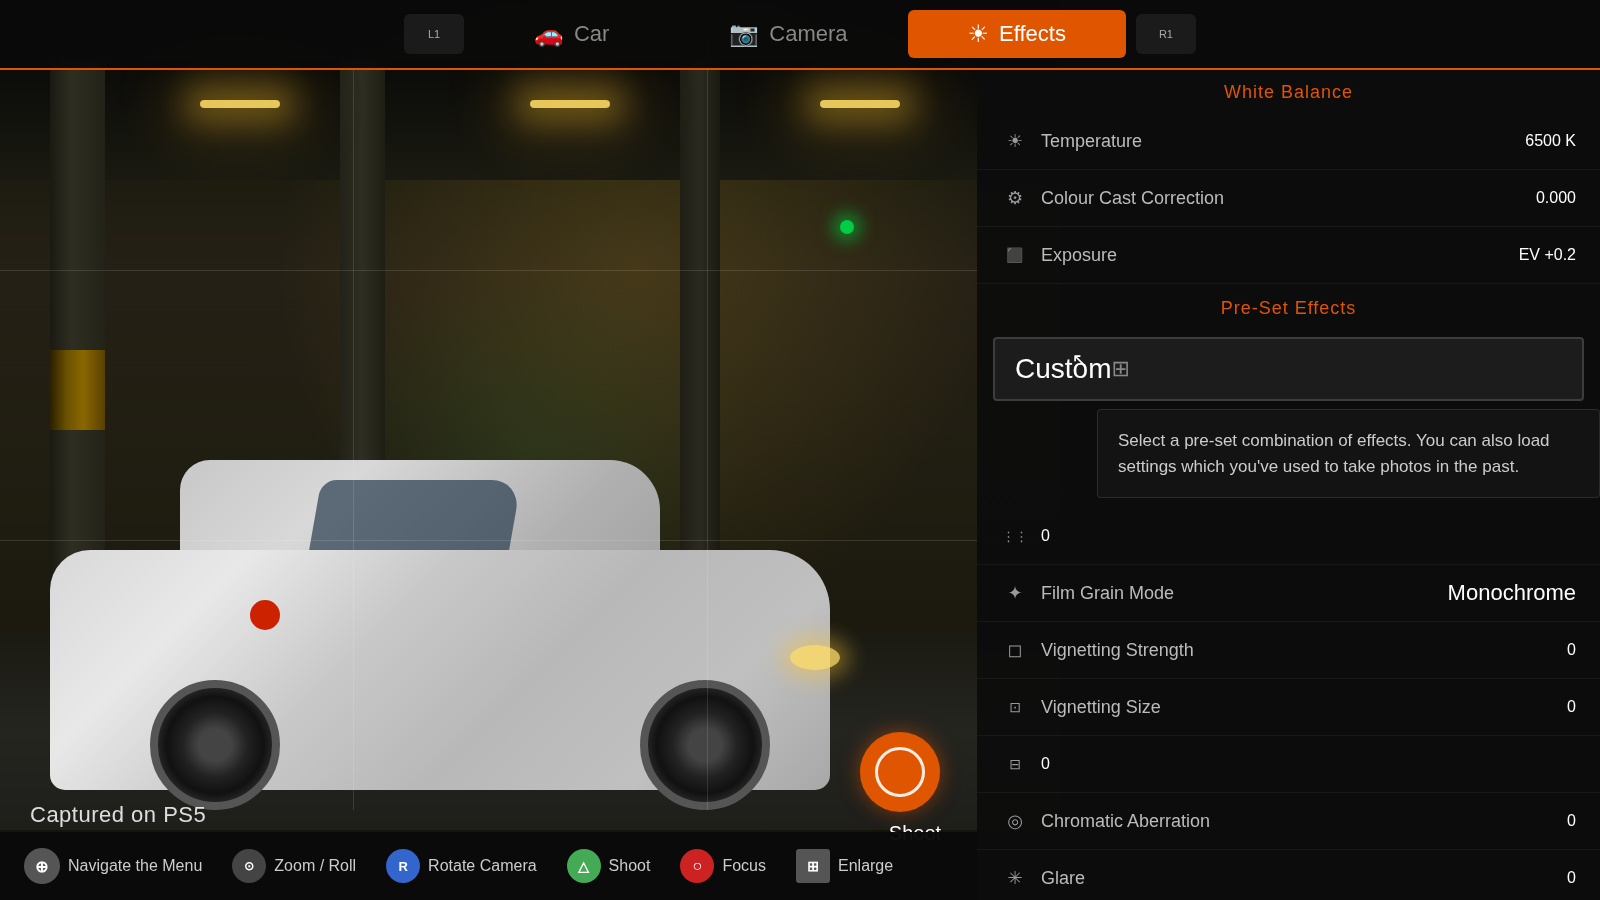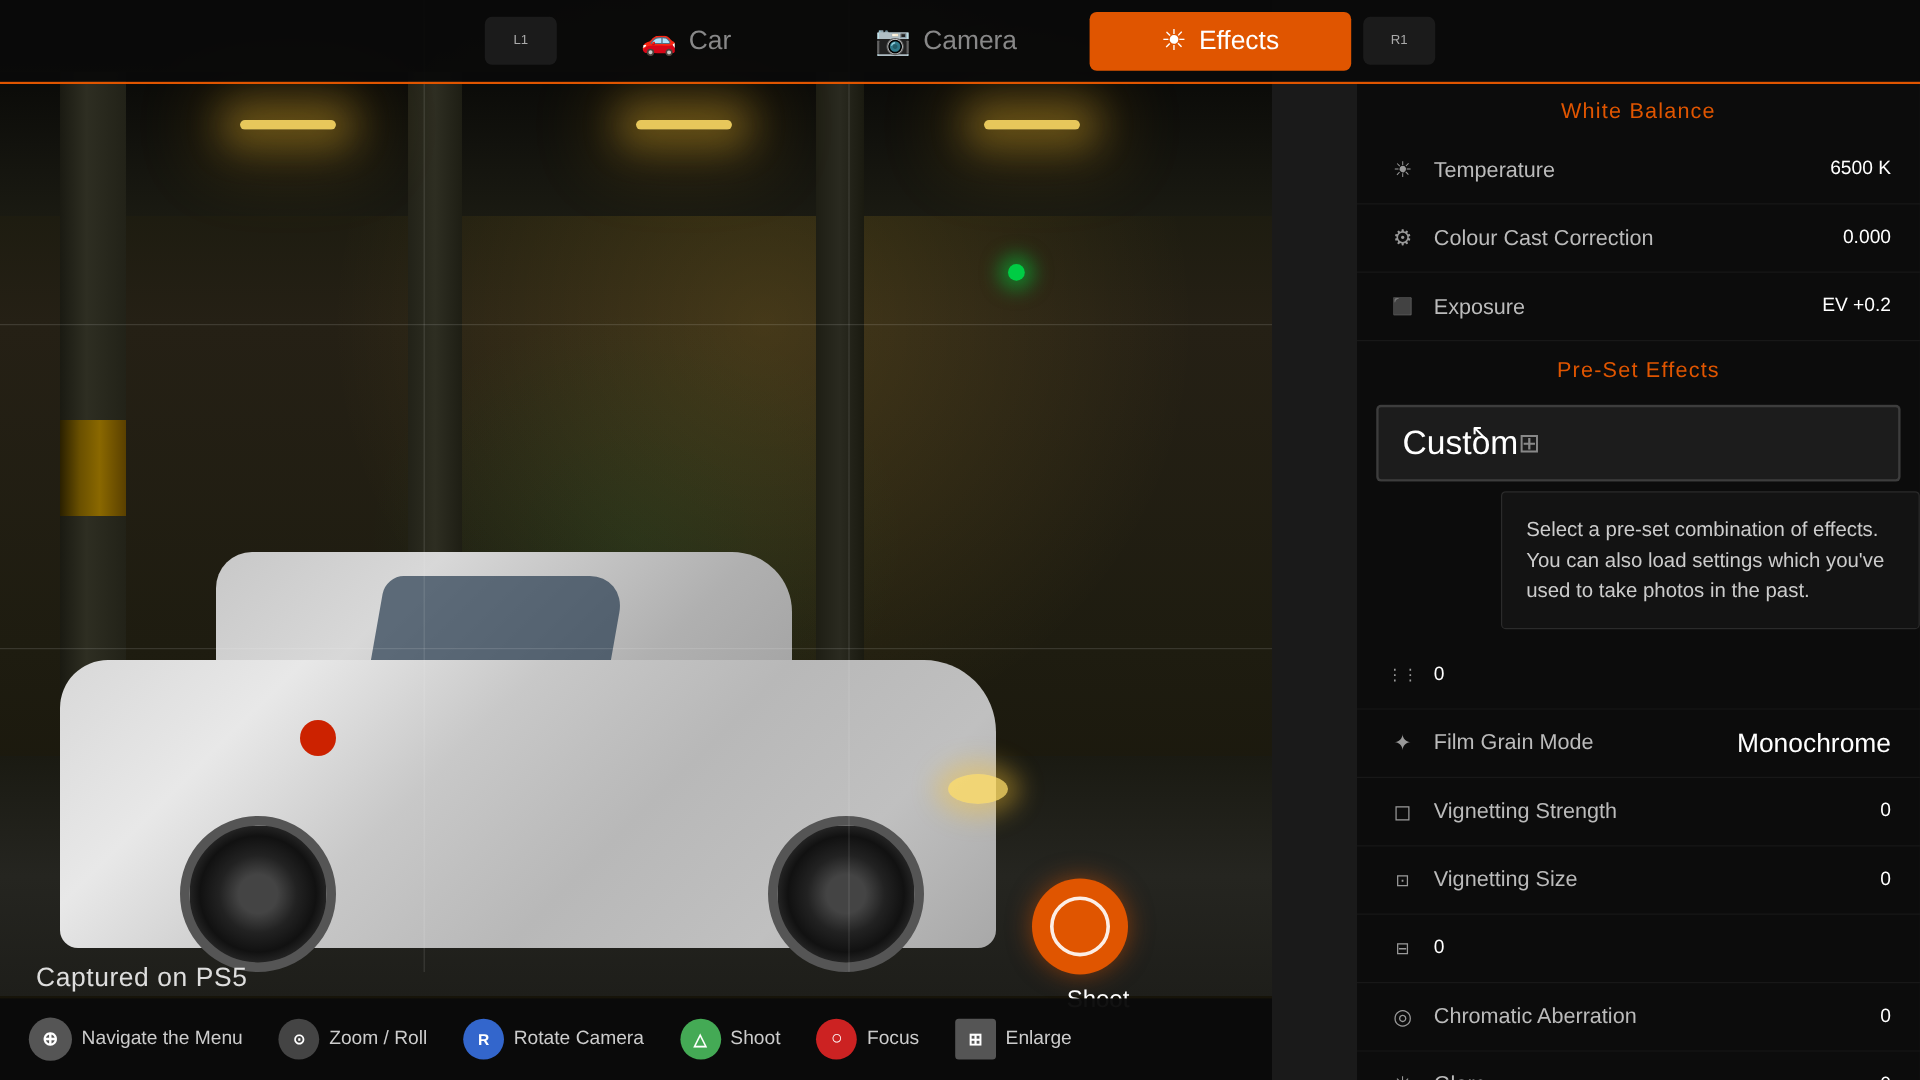--- a/index.html
+++ b/index.html
@@ -295,21 +295,21 @@
 
     .nav-tab-icon {
       font-size: 24px;
     }
 
     
     .right-panel {
       position: absolute;
       top: 68px;
       right: 0;
-      width: 469px;
+      width: 623px;
       height: 832px;
       background: rgba(12,12,12,0.97);
       color: white;
       overflow-y: auto;
       scrollbar-width: none;
     }
 
     .right-panel::-webkit-scrollbar { display: none; }
 
     .section-header {

